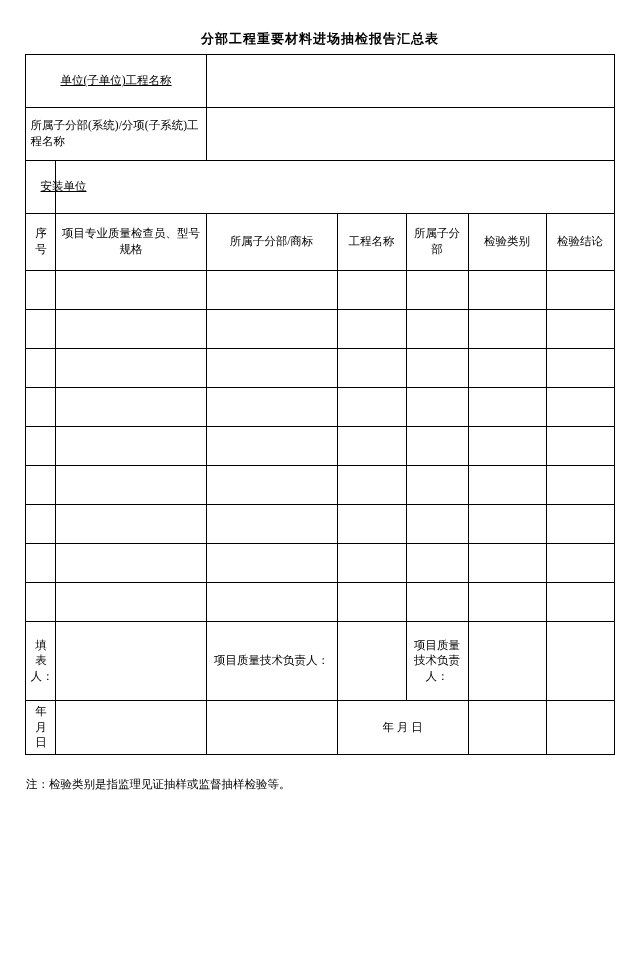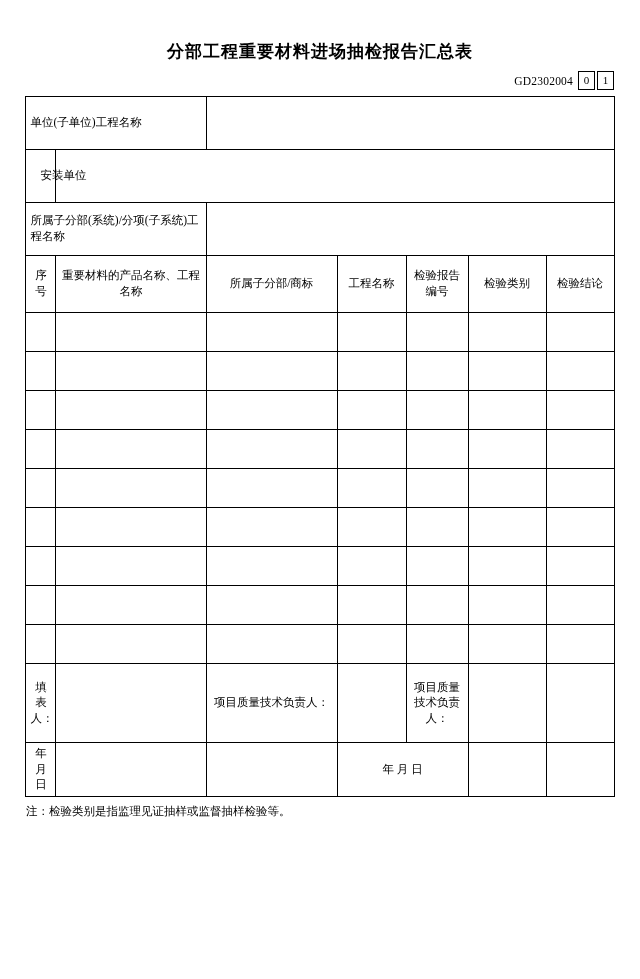--- a/index.html
+++ b/index.html
@@ -16,24 +16,24 @@
     overflow: hidden;
   }
   .page {
     position: relative;
     width: 640px;
     height: 979px;
     box-sizing: border-box;
   }
   .doc-title {
     text-align: center;
-    font-size: 17px;
+    font-size: 13px;
     font-weight: bold;
     letter-spacing: 1px;
-    margin-top: 40px;
+    margin-top: 30px;
     font-family: "Liberation Sans", "DejaVu Sans", sans-serif;
   }
   .code-row {
     display: flex;
     justify-content: flex-end;
     align-items: center;
     margin-top: 8px;
     padding-right: 26px;
     font-size: 11px;
   }
@@ -60,21 +60,22 @@
     table-layout: fixed;
   }
   table.main td {
     border: 1px solid #000000;
     font-size: 11.5px;
     padding: 3px 4px;
     vertical-align: middle;
     line-height: 1.35;
   }
   td.label-cell {
-    text-align: left;
+    text-align: center;
+    text-decoration: underline;
   }
   td.label-cell-left {
     text-align: left;
     padding-left: 10px;
   }
   .hdr {
     text-align: center;
     font-size: 11.5px;
     line-height: 1.3;
   }
@@ -96,21 +97,21 @@
   }
   .vert-label {
     text-align: center;
     font-size: 11.5px;
     line-height: 1.15;
     letter-spacing: 0px;
     word-break: break-all;
   }
   .note {
     width: 588px;
-    margin: 7px auto 0 auto;
+    margin: 22px auto 0 auto;
     font-size: 11.5px;
     font-family: "Liberation Serif", serif;
   }
   .tl {
     text-align: left;
     font-family: Liberation Serif, serif;
   }
   .center-mid {
     text-align: center;
   }
@@ -118,57 +119,52 @@
     padding-left: 14px !important;
   }
 </style>
 </head>
 <body>
 
 <div class="page">
 
   <div class="doc-title">分部工程重要材料进场抽检报告汇总表</div>
 
-  <div class="code-row">
-    <span class="code-text">GD2302004</span>
-    <span class="code-box">0</span>
-    <span class="code-box">1</span>
-  </div>
 
   <table class="main">
     <colgroup>
       <col style="width:30px">
       <col style="width:150px">
       <col style="width:131px">
       <col style="width:69px">
       <col style="width:62px">
       <col style="width:78px">
       <col style="width:68px">
     </colgroup>
     <tbody>
 
       <tr class="h-row">
         <td class="label-cell" colspan="2">单位(子单位)工程名称</td>
         <td colspan="5"></td>
       </tr>
       <tr class="h-row">
+        <td class="label-cell-left" colspan="2">所属子分部(系统)/分项(子系统)工程名称</td>
+        <td colspan="5"></td>
+      </tr>
+      <tr class="h-row">
         <td class="label-cell pad-left" colspan="1" style="white-space:nowrap;">安装单位</td>
         <td colspan="6"></td>
       </tr>
-      <tr class="h-row">
-        <td class="label-cell-left" colspan="2">所属子分部(系统)/分项(子系统)工程名称</td>
-        <td colspan="5"></td>
-      </tr>
 
       <tr>
         <td class="hdr" style="height:50px">序号</td>
-        <td class="hdr">重要材料的产品名称、工程名称</td>
+        <td class="hdr">项目专业质量检查员、型号规格</td>
         <td class="hdr">所属子分部/商标</td>
         <td class="hdr">工程名称</td>
-        <td class="hdr">检验报告编号</td>
+        <td class="hdr">所属子分部</td>
         <td class="hdr">检验类别</td>
         <td class="hdr">检验结论</td>
       </tr>
 
       <tr class="blank-row">
         <td></td>
         <td></td>
         <td></td>
         <td></td>
         <td></td>

